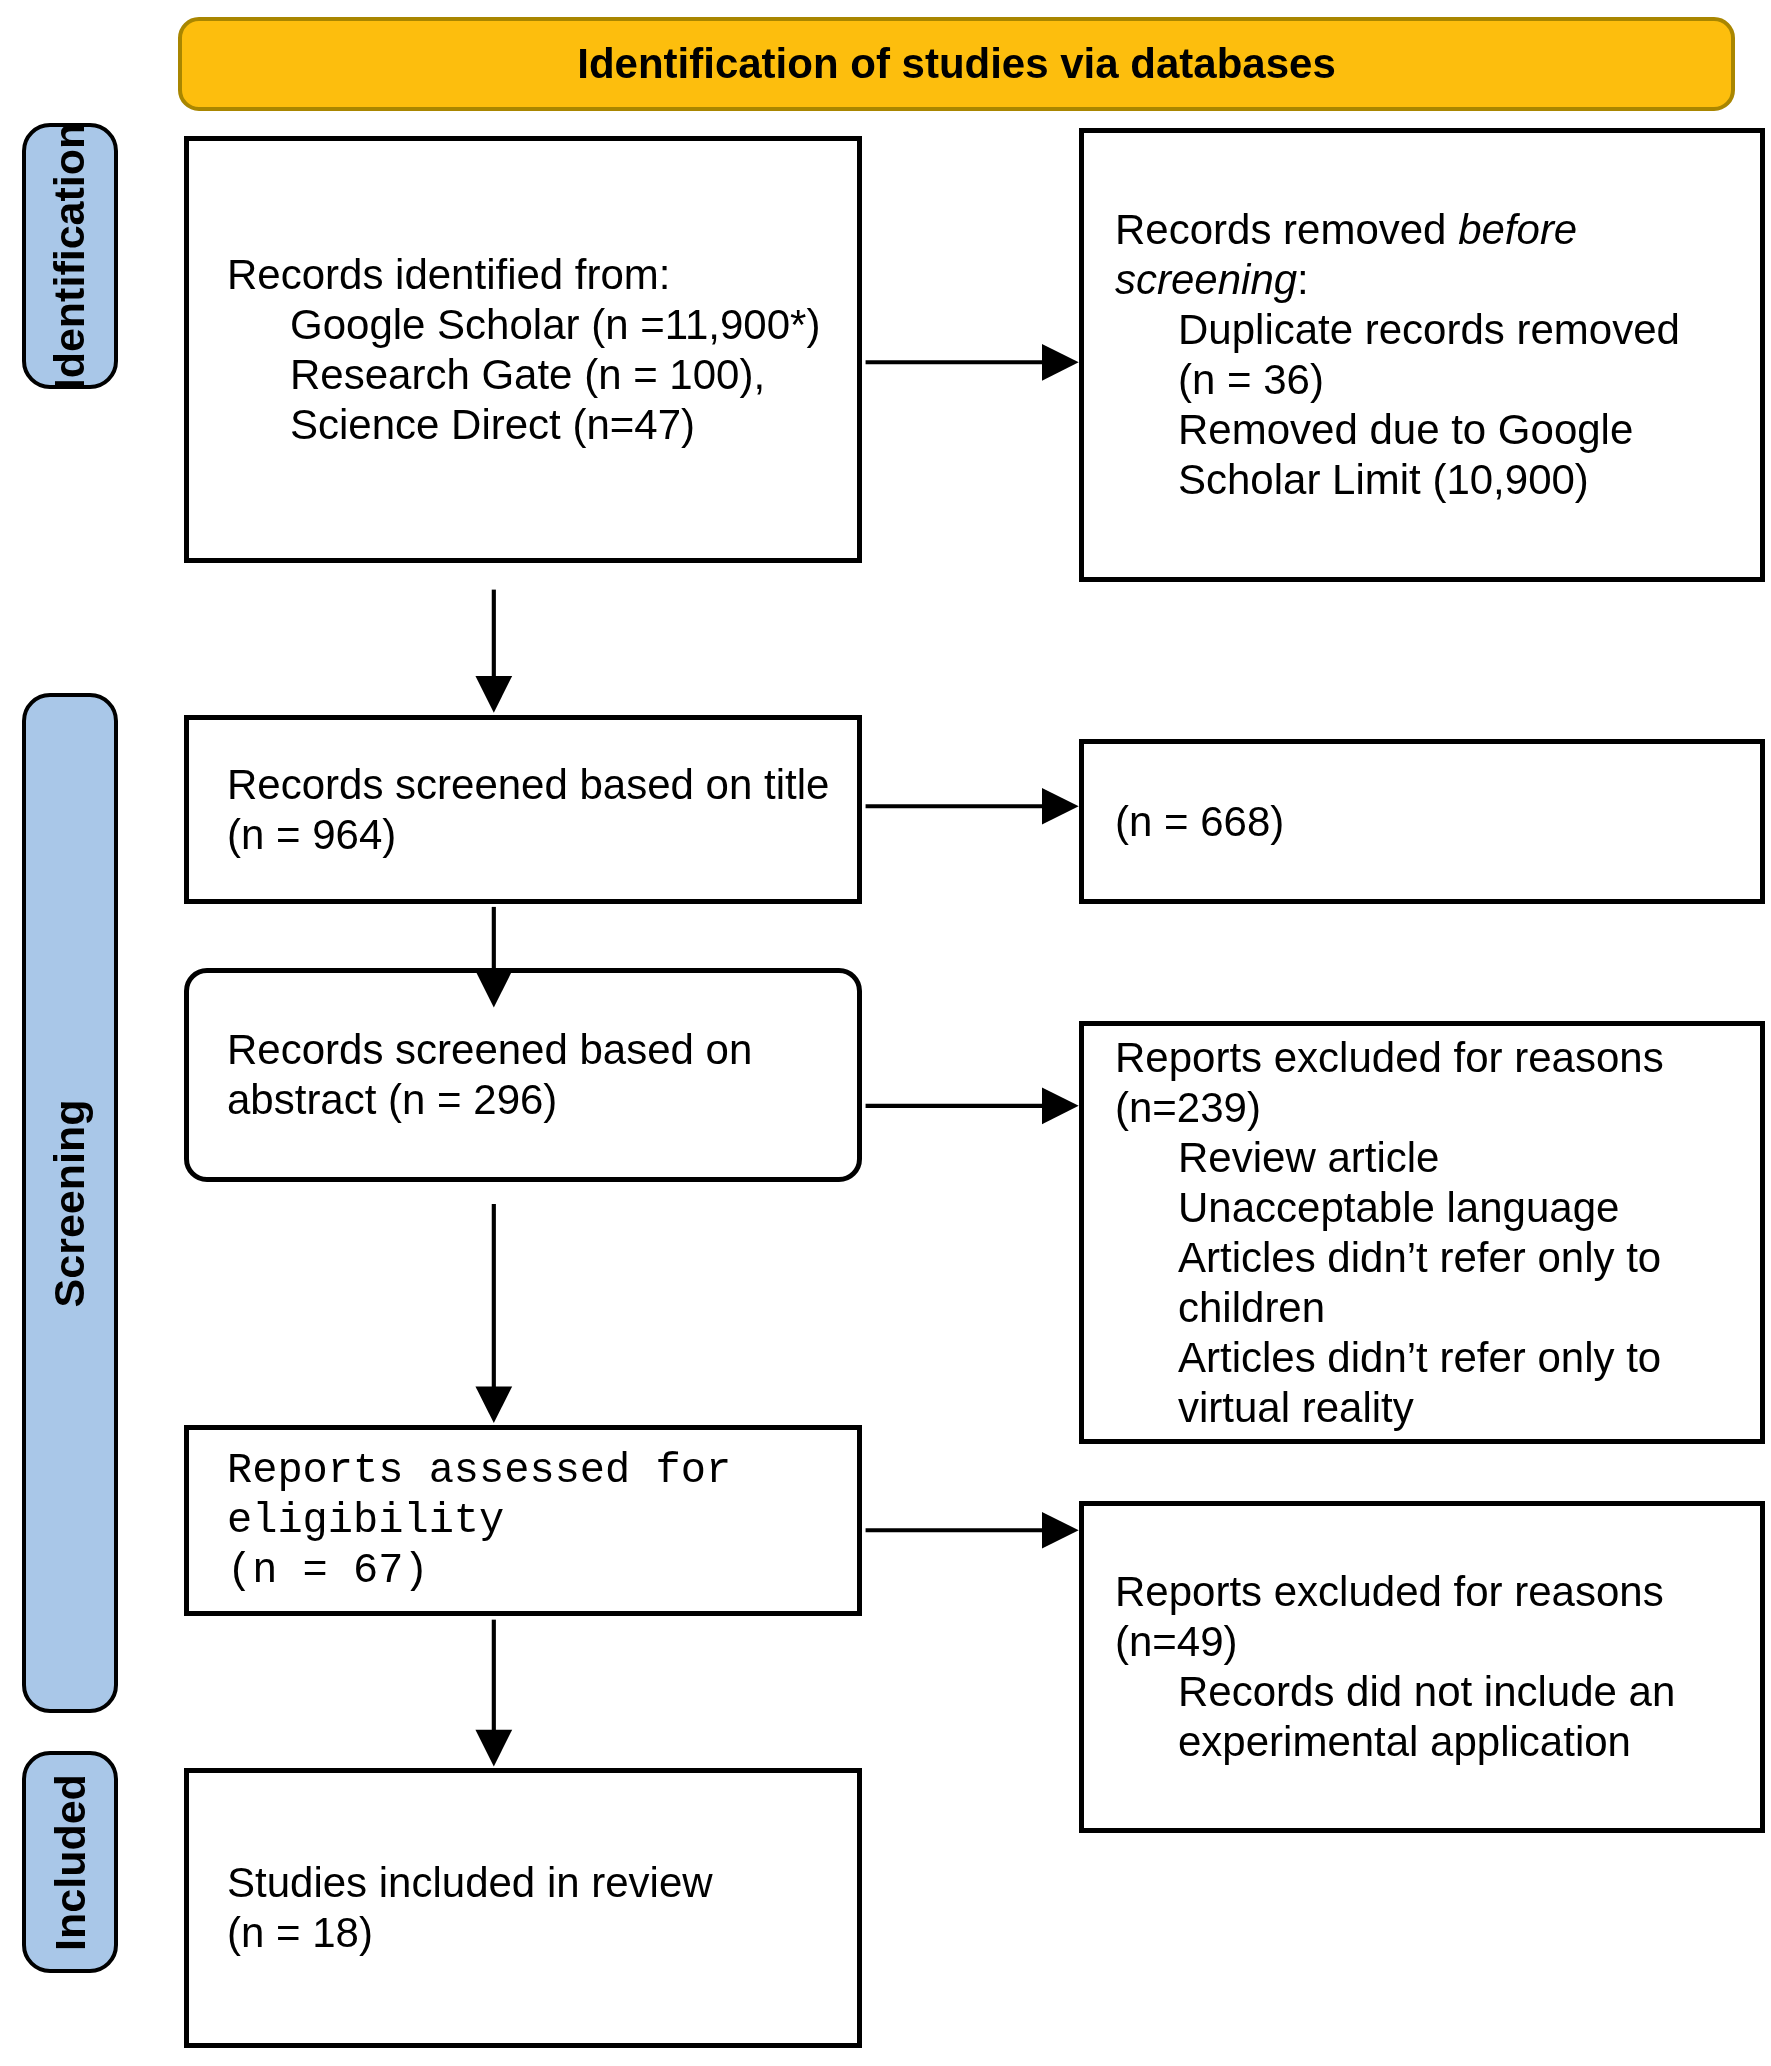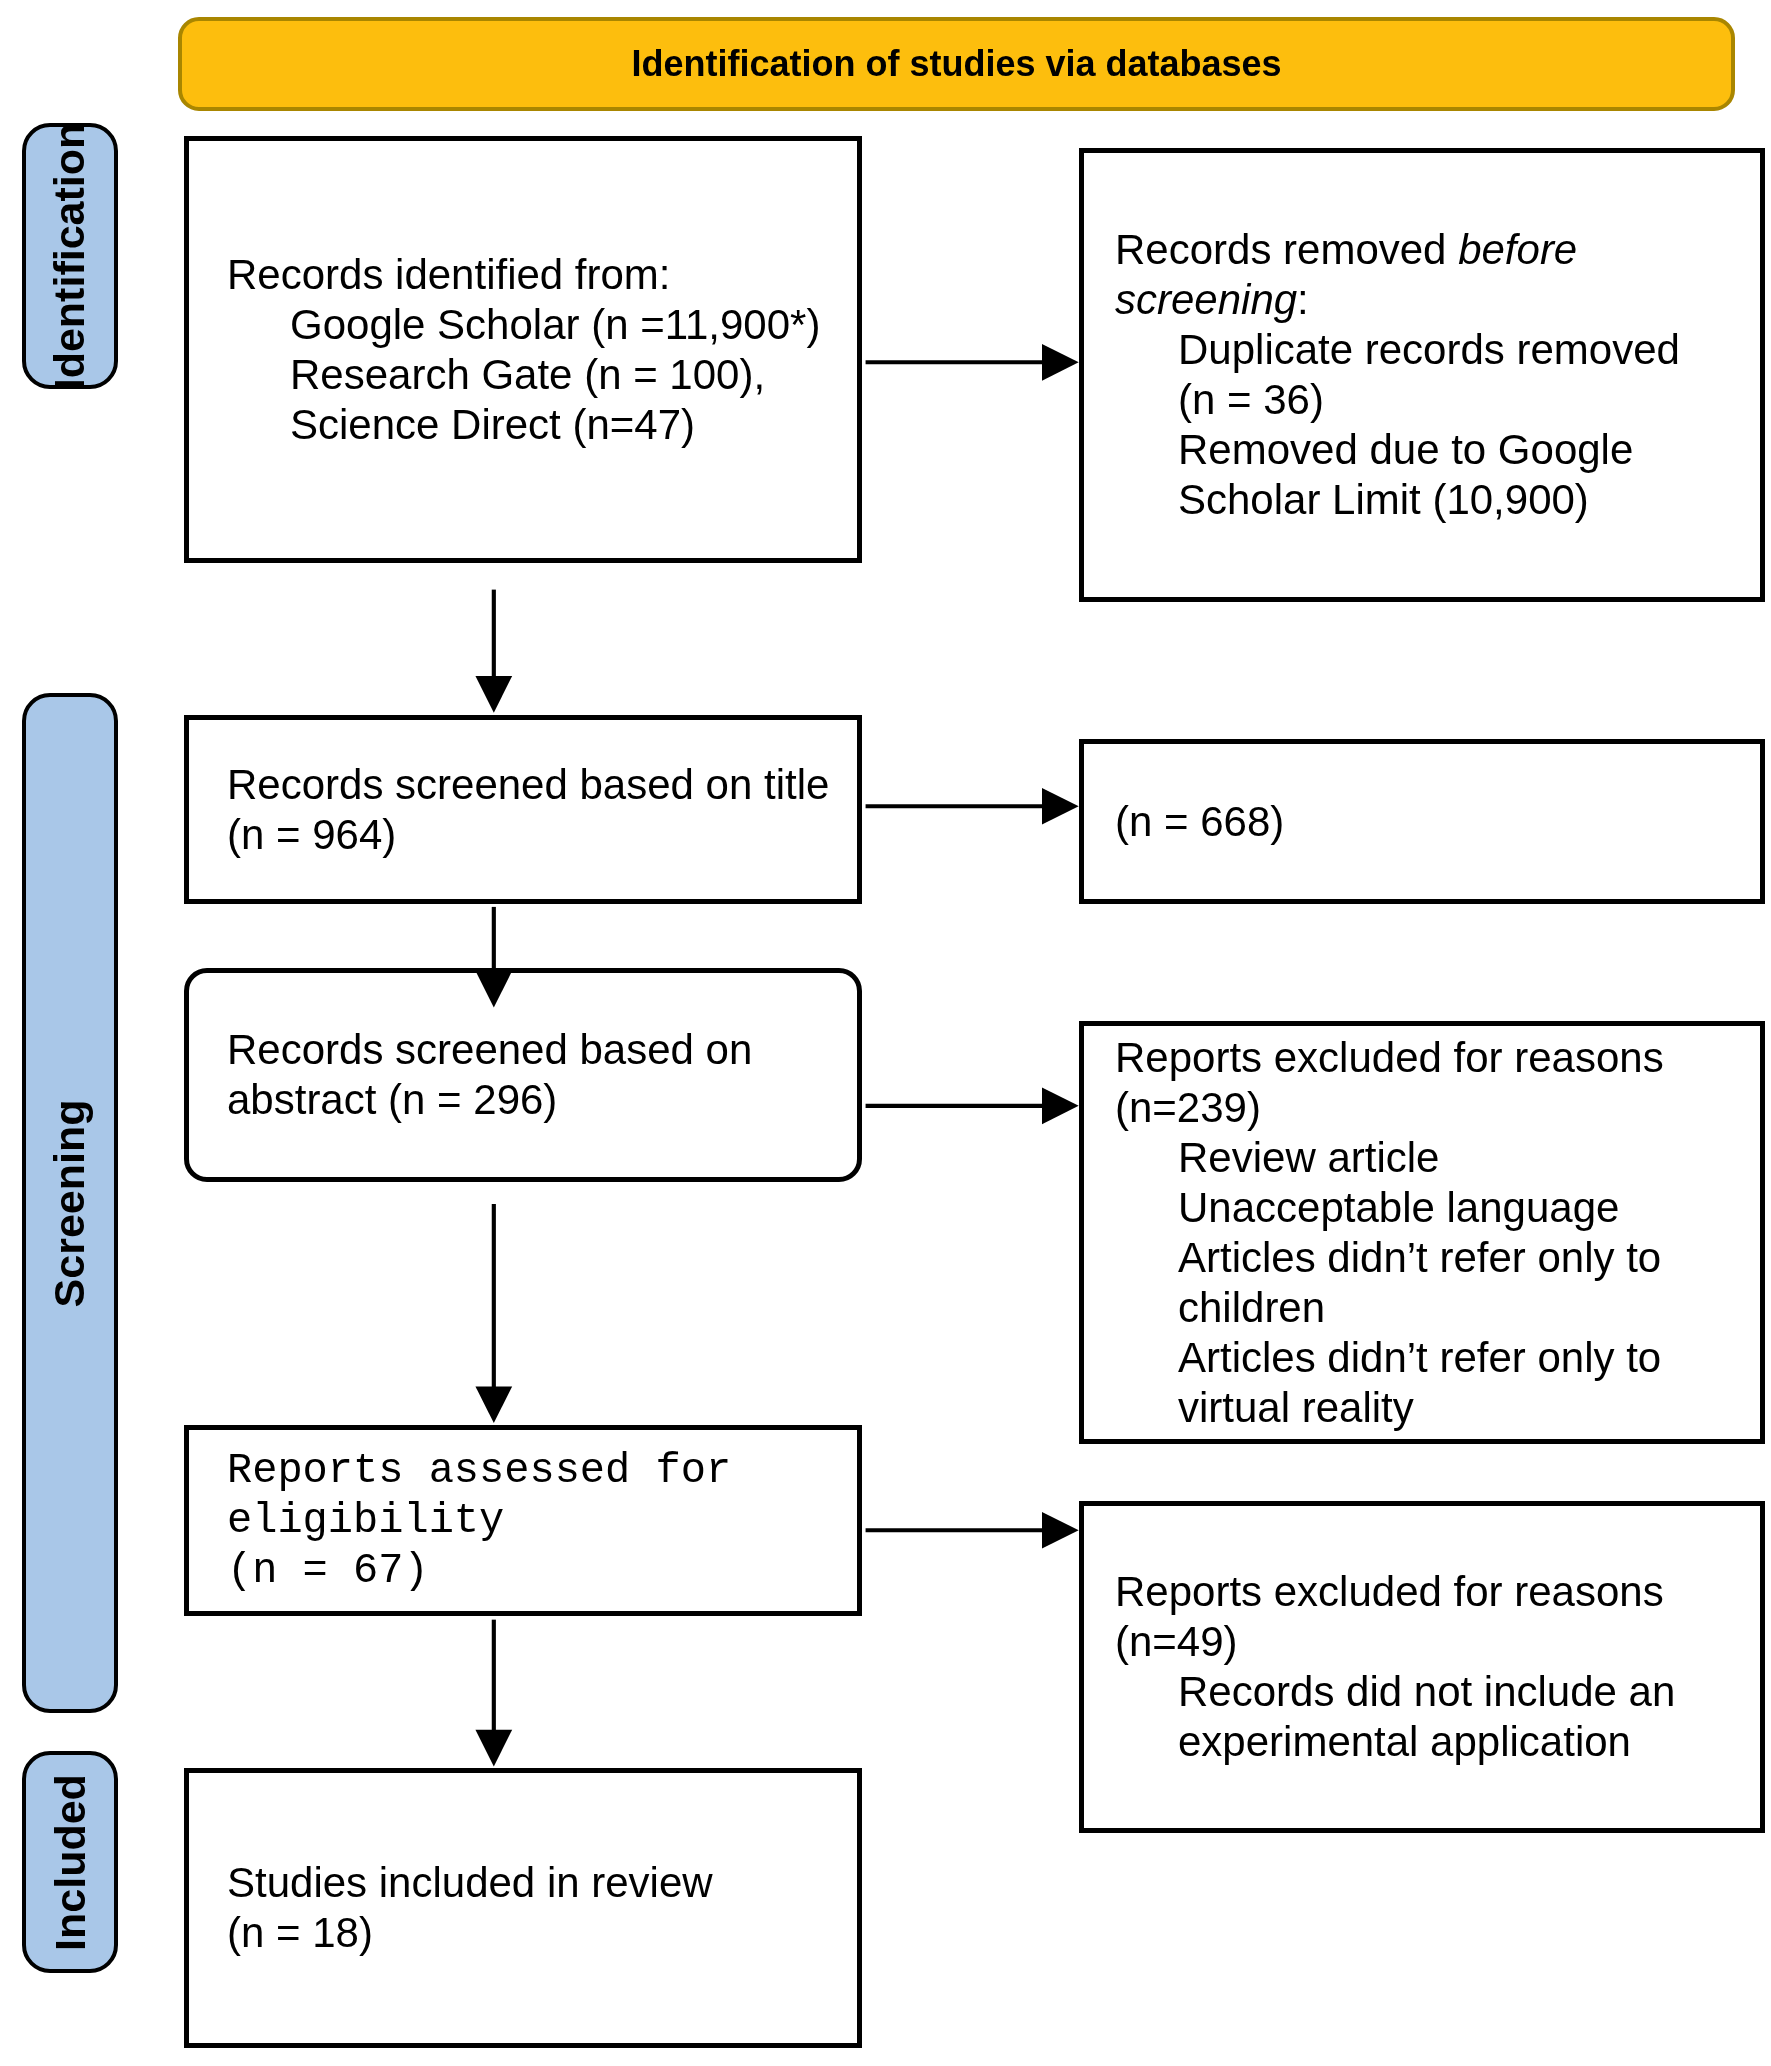--- a/index.html
+++ b/index.html
@@ -13,21 +13,21 @@
   }
   .banner {
     position: absolute;
     left: 178px; top: 16.6px;
     width: 1557px; height: 94px;
     box-sizing: border-box;
     background: var(--banner_fill, #FDBE0D);
     border: 4.7px solid var(--banner_border, #A98600);
     border-radius: 21px;
     display: flex; align-items: center; justify-content: center;
-    font-size: 36px; font-weight: bold;
+    font-size: 42px; font-weight: bold;
     color: var(--line_color, #000);
   }
   .pill {
     position: absolute;
     left: 22px; width: 96px;
     box-sizing: border-box;
     background: var(--stage_fill, #A9C7E8);
     border: 4.7px solid var(--line_color, #000);
     border-radius: 28px;
     display: flex; align-items: center; justify-content: center;
@@ -52,21 +52,21 @@
     color: var(--line_color, #000);
   }
   .box.left  { left: 184px;  width: 678px; padding: 0 16.6px 0 38px; }
   .box.right { left: 1079px; width: 686px; padding: 0 14px 0 31px; }
   .box .indent { padding-left: 63px; }
   #b1 { top: 136px;  height: 427px; }
   #b2 { top: 715px; height: 189px; }
   #b3 { top: 968px; height: 214px; border-radius: 23px; }
   #b4 { top: 1425px; height: 191px; font-family: Liberation Mono, monospace; }
   #b5 { top: 1768px; height: 280px; }
-  #r1 { top: 148px;  height: 454px; justify-content: center; }
+  #r1 { top: 128px;  height: 454px; justify-content: center; }
   #r2 { top: 739px; height: 165px; }
   #r3 { top: 1021px; height: 423px; }
   #r4 { top: 1501px; height: 332px; }
   #arrows {
     position: absolute; left: 0; top: 0;
     pointer-events: none;
   }
   #arrows line    { stroke: var(--line_color, #000); stroke-width: 7px; }
   #arrows polygon { fill: var(--line_color, #000); }
 </style>

